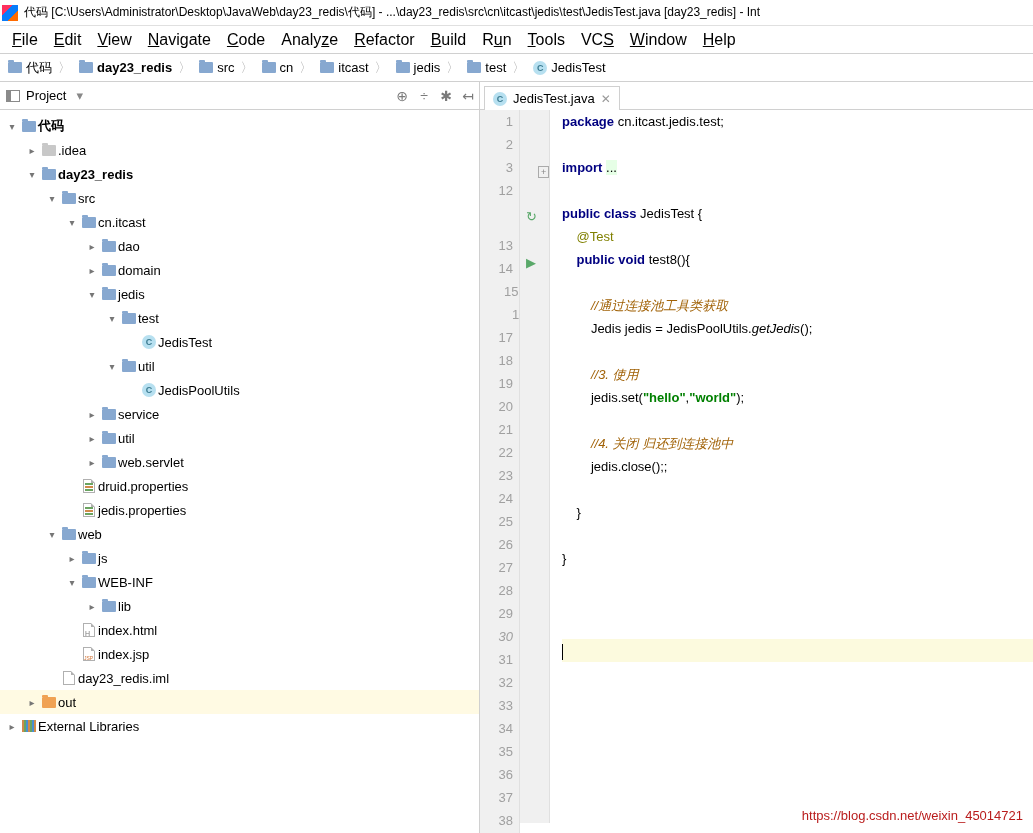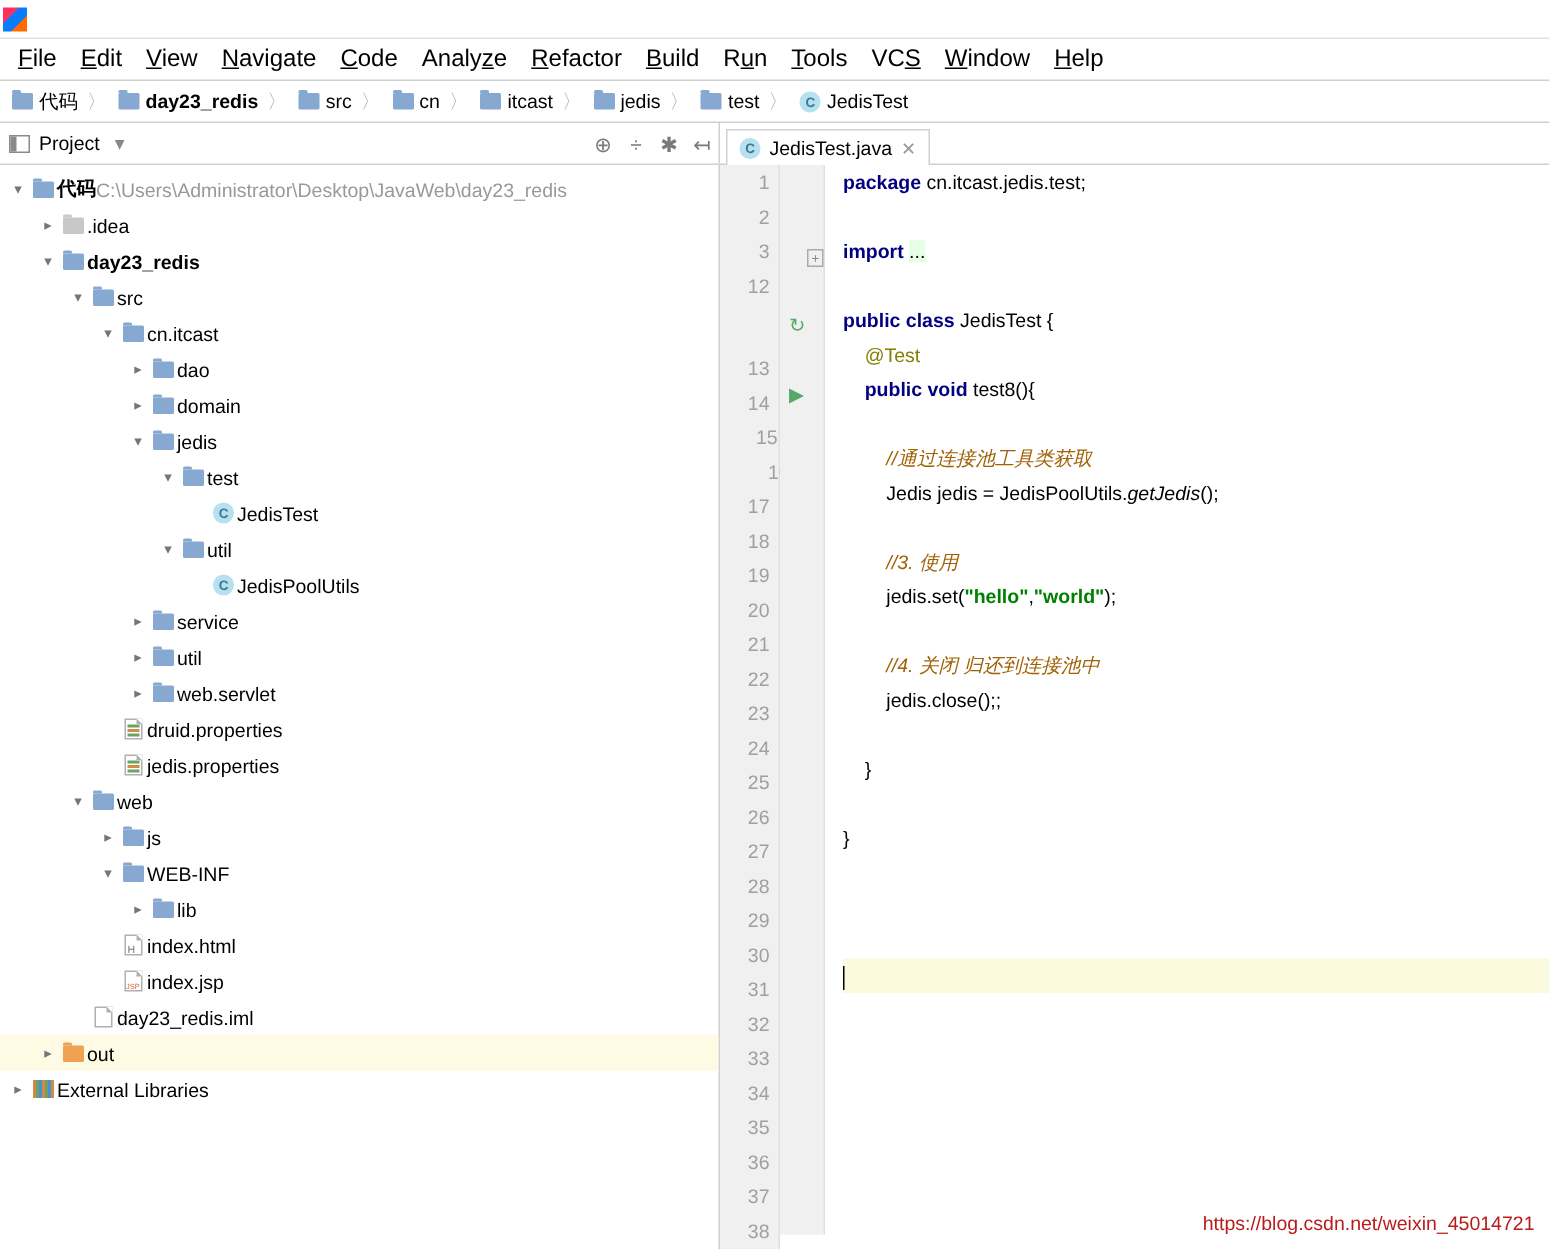--- a/index.html
+++ b/index.html
@@ -81,20 +81,21 @@
 .imp-bg { background: #e6ffe6; }
 .caret { display:inline-block; width:1px; height:16px; background:#000; vertical-align:middle; }
 
 .watermark { position: absolute; right: 10px; bottom: 6px; color: #b91c1c; font-size: 13px; font-family: Arial; }
 </style>
 </head>
 <body>
 
 <div class="title-bar">
   <span class="ij-icon"></span>
+  <span class="title-text">代码 [C:\Users\Administrator\Desktop\JavaWeb\day23_redis\代码] - ...\day23_redis\src\cn\itcast\jedis\test\JedisTest.java [day23_redis] - Int</span>
 </div>
 
 <div class="menu-bar" id="menu-bar">
     <span class="menu-item"><span class="u">F</span>ile</span>
     <span class="menu-item"><span class="u">E</span>dit</span>
     <span class="menu-item"><span class="u">V</span>iew</span>
     <span class="menu-item"><span class="u">N</span>avigate</span>
     <span class="menu-item"><span class="u">C</span>ode</span>
     <span class="menu-item">Analy<span class="u">z</span>e</span>
     <span class="menu-item"><span class="u">R</span>efactor</span>
@@ -162,21 +163,20 @@
       <span class="tool-icon">↤</span>
     </div>
     <div class="tree" id="tree">
         <div class="row bold">
           <span class="indent" style="width:0px"></span>
           <span class="arrow">▾</span>
           <span class="icon-slot">
             <span class="folder-icon"></span>
           </span>
           <span class="label">代码</span>
-          <span class="path"> C:\Users\Administrator\Desktop\JavaWeb\day23_redis</span>
         </div>
         <div class="row">
           <span class="indent" style="width:20px"></span>
           <span class="arrow">▸</span>
           <span class="icon-slot">
             <span class="folder-icon muted"></span>
           </span>
           <span class="label">.idea</span>
         </div>
         <div class="row bold">
@@ -398,21 +398,21 @@
           <div style="height: 23px;">20</div>
           <div style="height: 23px;">21</div>
           <div style="height: 23px;">22</div>
           <div style="height: 23px;">23</div>
           <div style="height: 23px;">24</div>
           <div style="height: 23px;">25</div>
           <div style="height: 23px;">26</div>
           <div style="height: 23px;">27</div>
           <div style="height: 23px;">28</div>
           <div style="height: 23px;">29</div>
-          <div style="height: 23px;">30</div>
+          <div style="height: 23px; font-style: italic;">30</div>
           <div style="height: 23px;">31</div>
           <div style="height: 23px; text-align: right;">32</div>
           <div style="height: 23px;">33</div>
           <div style="height: 23px;">34</div>
           <div style="height: 23px;">35</div>
           <div style="height: 23px;">36</div>
           <div style="height: 23px;">37</div>
           <div style="height: 23px;">38</div>
           <div style="height: 23px;">39</div>
         </div>

